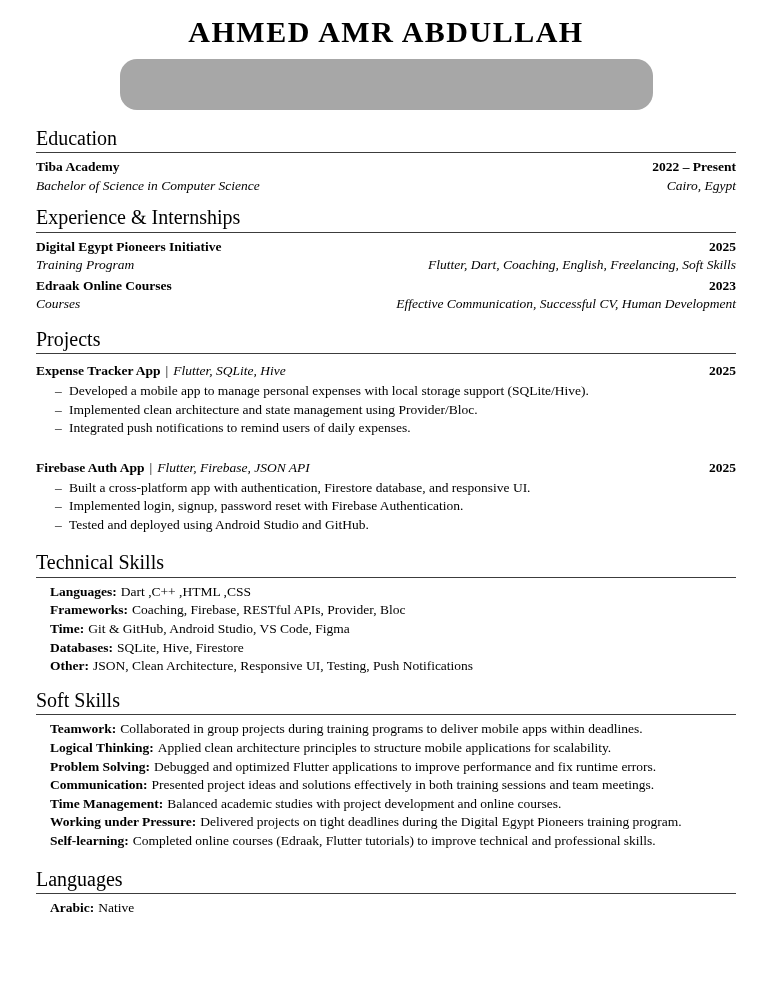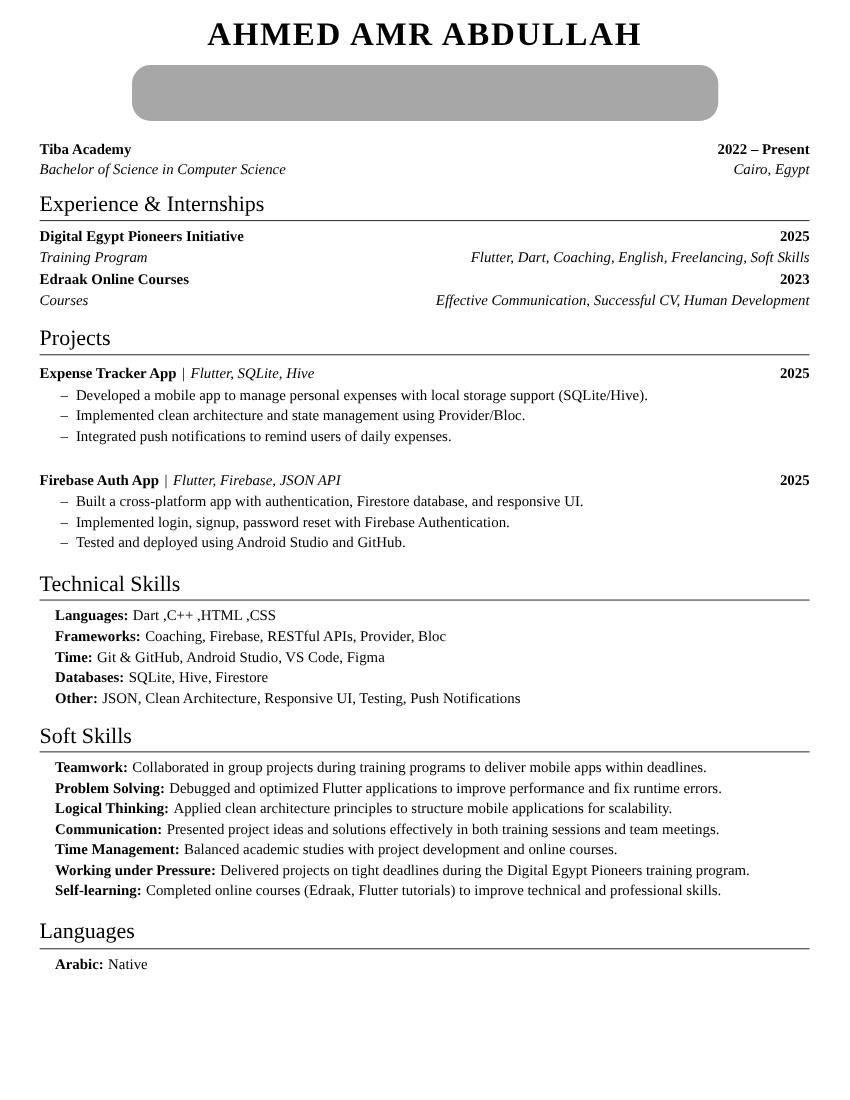--- a/index.html
+++ b/index.html
@@ -72,20 +72,21 @@
 <body>
 
 <div class="page">
 
   <h1 class="name">AHMED AMR ABDULLAH</h1>
 
   <div class="redacted-box"></div>
 
 
   <section class="sec-education">
+    <h2 class="section-heading">Education</h2>
     <div class="entry">
       <div class="row">
         <span class="b">Tiba Academy</span>
         <span class="b">2022 – Present</span>
       </div>
       <div class="row i">
         <span>Bachelor of Science in Computer Science</span>
         <span>Cairo, Egypt</span>
       </div>
     </div>
@@ -173,22 +174,22 @@
       <p class="kv"><span class="b">Time:</span><span class="v">Git &amp; GitHub, Android Studio, VS Code, Figma</span></p>
       <p class="kv"><span class="b">Databases:</span><span class="v">SQLite, Hive, Firestore</span></p>
       <p class="kv"><span class="b">Other:</span><span class="v">JSON, Clean Architecture, Responsive UI, Testing, Push Notifications</span></p>
     </div>
   </section>
 
   <section class="sec-soft">
     <h2 class="section-heading">Soft Skills</h2>
     <div class="kv-block">
       <p class="kv"><span class="b">Teamwork:</span><span class="v">Collaborated in group projects during training programs to deliver mobile apps within deadlines.</span></p>
+      <p class="kv"><span class="b">Logical Thinking:</span><span class="v">Applied clean architecture principles to structure mobile applications for scalability.</span></p>
       <p class="kv"><span class="b">Problem Solving:</span><span class="v">Debugged and optimized Flutter applications to improve performance and fix runtime errors.</span></p>
-      <p class="kv"><span class="b">Logical Thinking:</span><span class="v">Applied clean architecture principles to structure mobile applications for scalability.</span></p>
       <p class="kv"><span class="b">Communication:</span><span class="v">Presented project ideas and solutions effectively in both training sessions and team meetings.</span></p>
       <p class="kv"><span class="b">Time Management:</span><span class="v">Balanced academic studies with project development and online courses.</span></p>
       <p class="kv"><span class="b">Working under Pressure:</span><span class="v">Delivered projects on tight deadlines during the Digital Egypt Pioneers training program.</span></p>
       <p class="kv"><span class="b">Self-learning:</span><span class="v">Completed online courses (Edraak, Flutter tutorials) to improve technical and professional skills.</span></p>
     </div>
   </section>
 
   <section class="sec-languages">
     <h2 class="section-heading">Languages</h2>
     <div class="kv-block">

